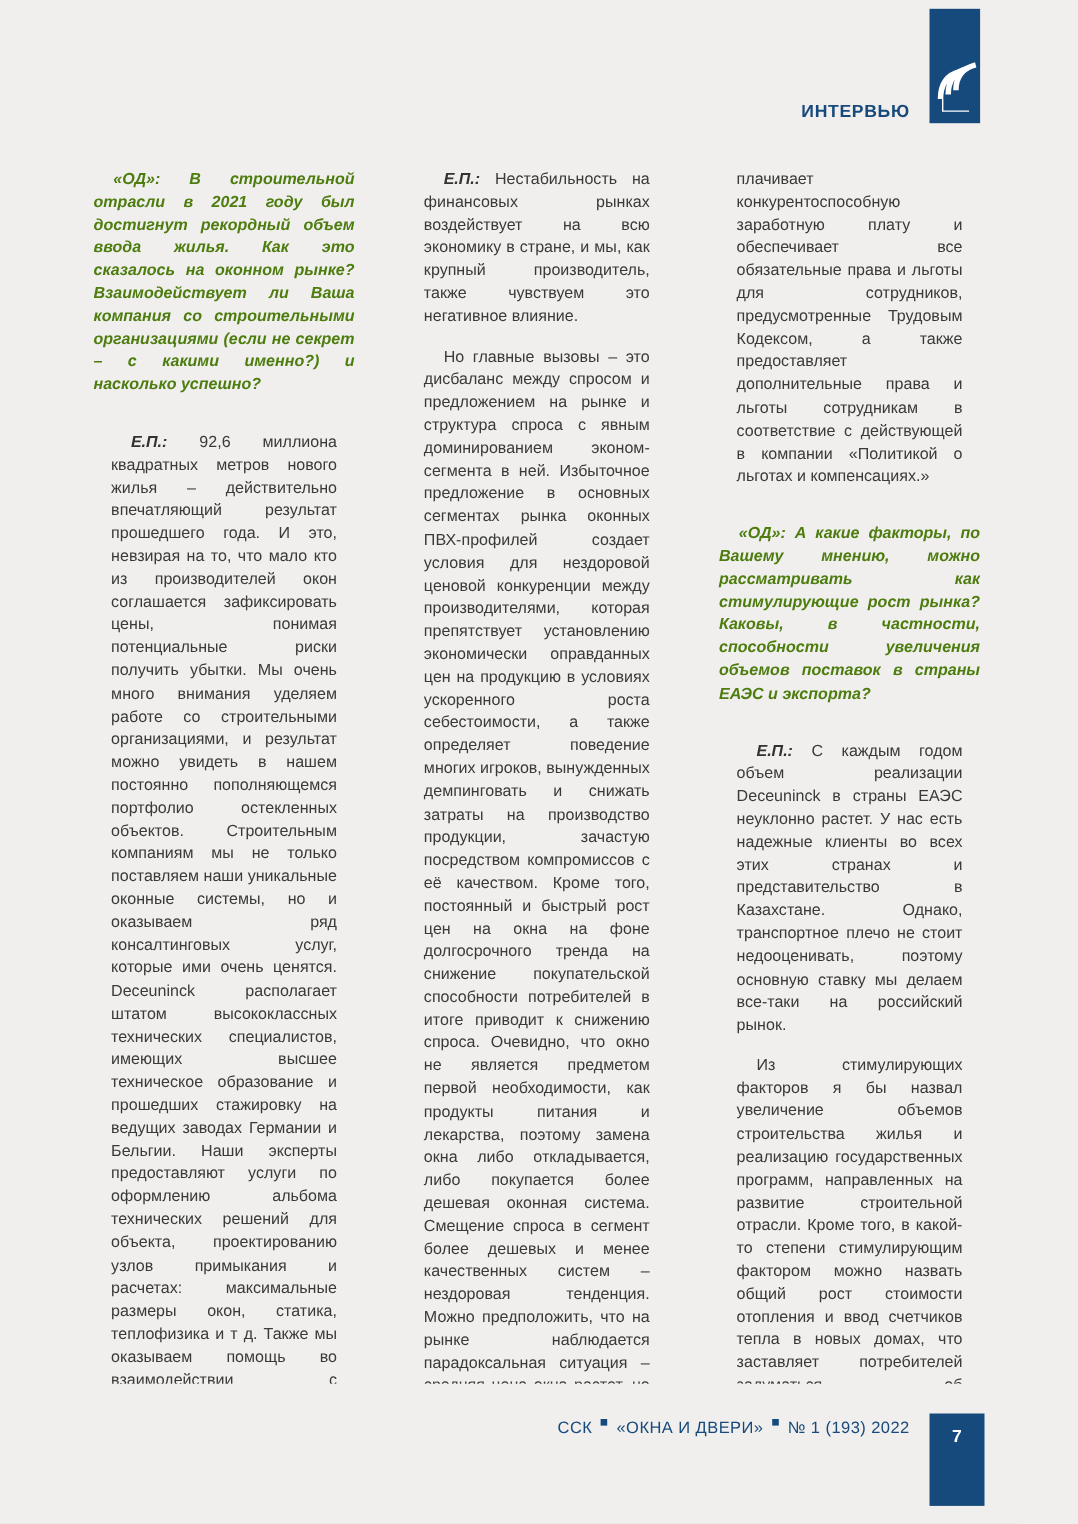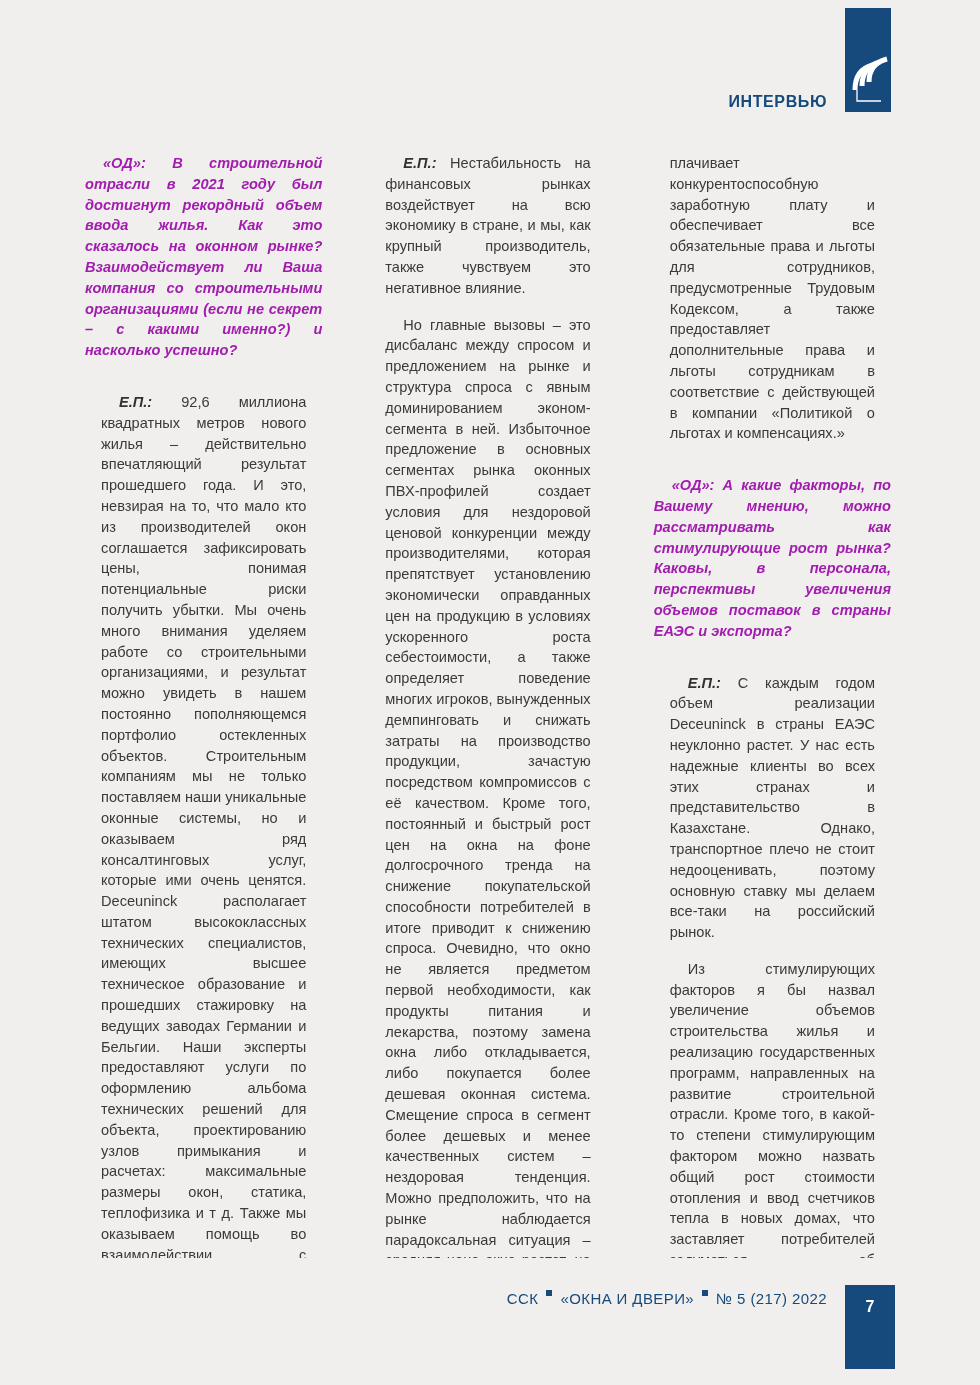--- a/index.html
+++ b/index.html
@@ -41,21 +41,21 @@
   .col{flex:1 1 0;min-width:0;}
   .para{
     margin:16px;
     font-size:14.6px;line-height:20.8px;
     text-align:justify;
     hyphens:auto;
   }
   .para.indent{text-indent:18px;}
   .para.question{
     font-weight:700;font-style:italic;
-    color:#a21caf;
+    color:#4d7c0f;
     margin:31px 0;
   }
   .col .para:first-child{margin-top:0;}
   .lead{font-weight:700;font-style:italic;color:#323232;}
   
   .footer-line{
     position:absolute;top:1290px;right:153px;
     display:flex;align-items:flex-start;
     color:var(--accent);
     font-size:15px;letter-spacing:0.4px;
@@ -98,32 +98,32 @@
         <p class="para question indent">«ОД»: В строительной отрасли в 2021 году был достигнут рекордный объем ввода жилья. Как это сказалось на оконном рынке? Взаимодействует ли Ваша компания со строительными организациями (если не секрет – с какими именно?) и насколько успешно?</p>
         <p class="para answer indent"><span class="lead">Е.П.: </span>92,6 миллиона квадратных метров нового жилья – действительно впечатляющий результат прошедшего года. И это, невзирая на то, что мало кто из производителей окон соглашается зафиксировать цены, понимая потенциальные риски получить убытки. Мы очень много внимания уделяем работе со строительными организациями, и результат можно увидеть в нашем постоянно пополняющемся портфолио остекленных объектов. Строительным компаниям мы не только поставляем наши уникальные оконные системы, но и оказываем ряд консалтинговых услуг, которые ими очень ценятся. Deceuninck располагает штатом высококлассных технических специалистов, имеющих высшее техническое образование и прошедших стажировку на ведущих заводах Германии и Бельгии. Наши эксперты предоставляют услуги по оформлению альбома технических решений для объекта, проектированию узлов примыкания и расчетах: максимальные размеры окон, статика, теплофизика и т д. Также мы оказываем помощь во взаимодействии с техническим надзором. Кроме того, по запросу мы проводим аудит оконного производства нашего партнера, что дает застройщику уверенность в качестве поставляемых на объект изделий и можем дать заключение по качеству монтажа окна.</p>
       </div>
     <div class="col">
         <p class="para answer indent"><span class="lead">Е.П.: </span>Нестабильность на финансовых рынках воздействует на всю экономику в стране, и мы, как крупный производитель, также чувствуем это негативное влияние.</p>
         <p class="para body indent">Но главные вызовы – это дисбаланс между спросом и предложением на рынке и структура спроса с явным доминированием эконом-сегмента в ней. Избыточное предложение в основных сегментах рынка оконных ПВХ-профилей создает условия для нездоровой ценовой конкуренции между производителями, которая препятствует установлению экономически оправданных цен на продукцию в условиях ускоренного роста себестоимости, а также определяет поведение многих игроков, вынужденных демпинговать и снижать затраты на производство продукции, зачастую посредством компромиссов с её качеством. Кроме того, постоянный и быстрый рост цен на окна на фоне долгосрочного тренда на снижение покупательской способности потребителей в итоге приводит к снижению спроса. Очевидно, что окно не является предметом первой необходимости, как продукты питания и лекарства, поэтому замена окна либо откладывается, либо покупается более дешевая оконная система. Смещение спроса в сегмент более дешевых и менее качественных систем – нездоровая тенденция. Можно предположить, что на рынке наблюдается парадоксальная ситуация – средняя цена окна растет, но качество среднего окна снижается.</p>
         <p class="para body indent">Что касается кадровой проблемы, мы наблюдаем её обострение в последние месяцы и связываем это с ускорением инфляции в нашей стране, в первую очередь. Зарплатные ожидания персонала резко выросли, а возможности по их удовлетворению ограничены по указанным ранее причинам. Тем не менее, мы целенаправленно работаем в этом направлении – проводим индексацию заработной платы и занимаемся повышением производительности труда. В целом, у «Декенинк» хорошая репутация западной компании, которая полностью соблюдает действующее законодательство, своевременно вы-</p>
       </div>
     <div class="col">
         <p class="para body">плачивает конкурентоспособную заработную плату и обеспечивает все обязательные права и льготы для сотрудников, предусмотренные Трудовым Кодексом, а также предоставляет дополнительные права и льготы сотрудникам в соответствие с действующей в компании «Политикой о льготах и компенсациях.»</p>
-        <p class="para question indent">«ОД»: А какие факторы, по Вашему мнению, можно рассматривать как стимулирующие рост рынка? Каковы, в персонала, перспективы увеличения объемов поставок в страны ЕАЭС и экспорта?</p>
+        <p class="para question indent">«ОД»: А какие факторы, по Вашему мнению, можно рассматривать как стимулирующие рост рынка? Каковы, в частности, способности увеличения объемов поставок в страны ЕАЭС и экспорта?</p>
         <p class="para answer indent"><span class="lead">Е.П.: </span>С каждым годом объем реализации Deceuninck в страны ЕАЭС неуклонно растет. У нас есть надежные клиенты во всех этих странах и представительство в Казахстане. Однако, транспортное плечо не стоит недооценивать, поэтому основную ставку мы делаем все-таки на российский рынок.</p>
         <p class="para body indent">Из стимулирующих факторов я бы назвал увеличение объемов строительства жилья и реализацию государственных программ, направленных на развитие строительной отрасли. Кроме того, в какой-то степени стимулирующим фактором можно назвать общий рост стоимости отопления и ввод счетчиков тепла в новых домах, что заставляет потребителей задуматься об энергоэффективности окон, а не просто закрыть оконный проем самым дешевым окном. Все мы знаем, что в Европе вопросу экономии тепла уделяется большое внимание именно из-за высокой стоимости энергоносителей. Постепенно они становятся востребованы и у нас.</p>
         <p class="para question indent">«ОД»: Как Вы оцениваете перспективы наступившего 2022 года? Каковы планы Вашей компании? Какие новые продукты планируется вывести на рынок?</p>
       </div>
   </main>
 
   <div class="footer-line">
     <span>ССК</span>
     <span class="sq"></span>
     <span>«ОКНА И ДВЕРИ»</span>
     <span class="sq"></span>
-    <span>№ 5 (217) 2022</span>
+    <span>№ 1 (193) 2022</span>
   </div>
 
   <div class="page-number-box">
     <span>7</span>
   </div>
 
 </div>
 
 </body></html>

